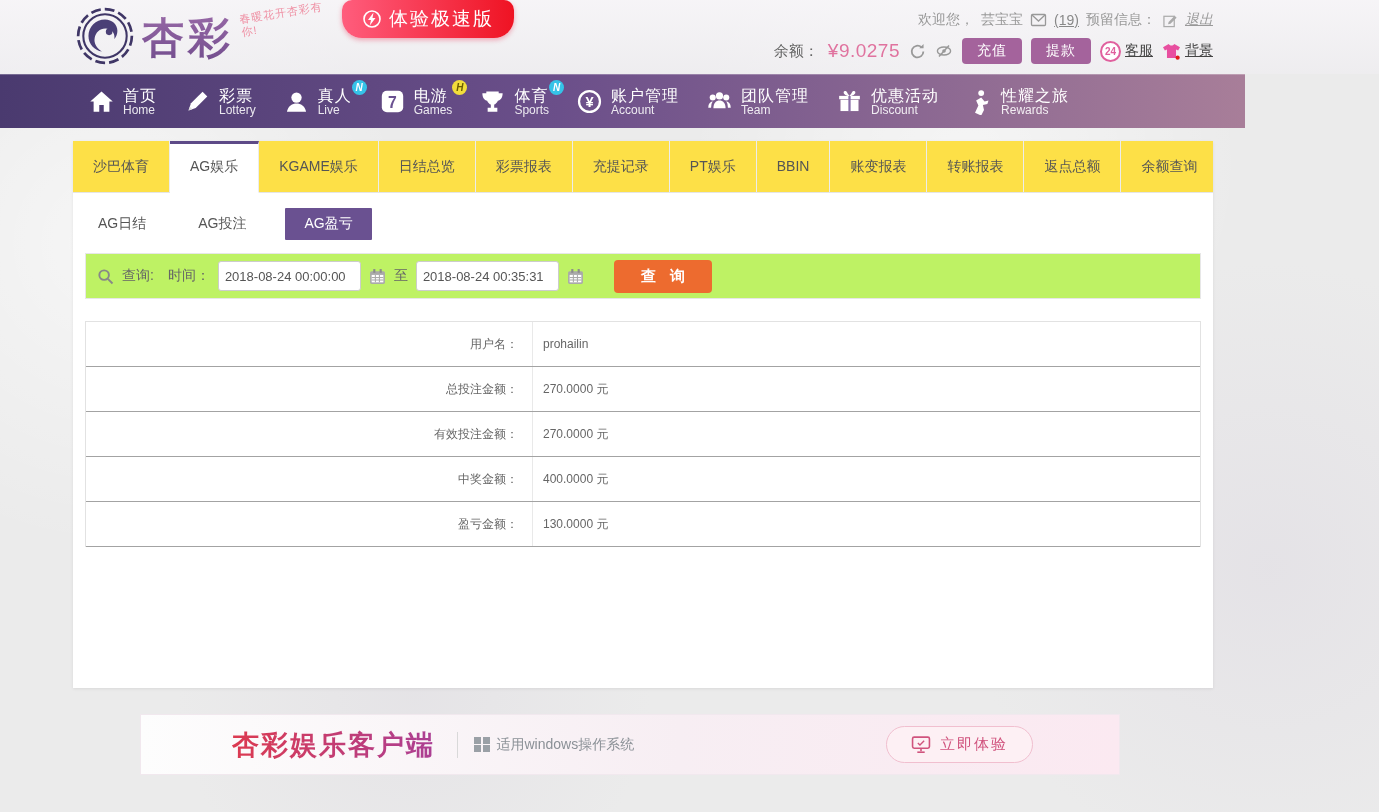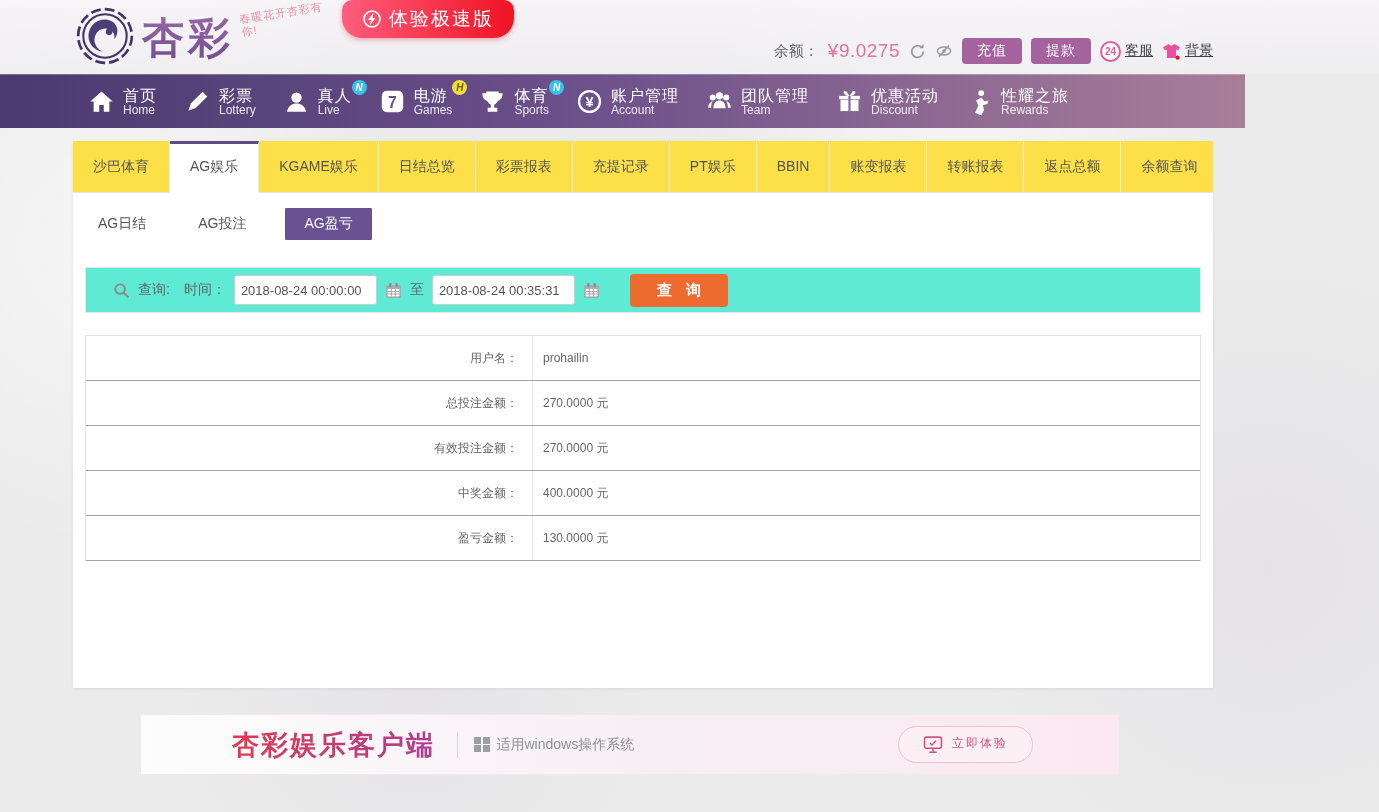--- a/index.html
+++ b/index.html
@@ -69,22 +69,22 @@
     background:#fff; box-shadow:0 1px 3px rgba(0,0,0,.08); }
   .tabs { display:flex; height:52px; background:#fde047; border-bottom:1px solid #e5e5e5; }
   .tab { padding:0 20px; line-height:51px; font-size:14px; color:#555;
     border-right:1px solid #ececec; cursor:pointer; white-space:nowrap; }
   .tab.active { background:#fff; border-top:3px solid #5d4a87; line-height:45px;
     margin-bottom:-1px; border-bottom:1px solid #fff; }
   .subtabs { display:flex; gap:26px; margin:15px 12px 0; align-items:center; }
   .subtab { font-size:14px; color:#555; padding:7px 13px; cursor:pointer; }
   .subtab.active { background:#6a5191; color:#fff; padding:7px 19px; border-radius:1px; }
 
-  .searchbar { margin:27px 12px 0; height:46px; background:#5eead4;
-    border:1px solid #e7e7e7; display:flex; align-items:center; gap:8px; padding:0 27px;
+  .searchbar { margin:13px 12px 0; height:46px; background:#bef264;
+    border:1px solid #e7e7e7; display:flex; align-items:center; gap:8px; padding:0 11px;
     font-size:14px; color:#666; }
   .date-input { width:143px; height:30px; border:1px solid #ccc; border-radius:3px;
     font-size:13px; color:#555; padding:0 6px; background:#fff;
     font-family:"Liberation Sans","DejaVu Sans",sans-serif; }
   .cal-icon { width:17px; height:17px; display:block; cursor:pointer; }
   .search-btn { margin-left:22px; background:#ed6b2f; color:#fff; border:none;
     border-radius:4px; font-size:15px; font-weight:bold; letter-spacing:5px;
     padding:7px 22px 7px 27px; cursor:pointer; }
 
   .report { margin:22px 12px 0; border:1px solid #e2e2e2; border-bottom:none; }
@@ -98,23 +98,23 @@
     background:linear-gradient(90deg,#fdfdfd 0%, #f7eef3 55%, #fbe9f1 100%);
     border:1px solid #f1e8ee; display:flex; align-items:center; }
   .banner-title { margin-left:91px; font-size:27px; font-weight:bold; letter-spacing:2px;
     background:linear-gradient(90deg,#dc3a50,#ab3f94);
     -webkit-background-clip:text; background-clip:text; color:transparent; }
   .banner-div { width:1px; height:26px; background:#d9d9d9; margin:0 16px 0 22px; }
   .win-icon { display:grid; grid-template-columns:7px 7px; grid-template-rows:7px 7px;
     gap:1.5px; margin-right:7px; }
   .win-icon span { background:#9aa0a6; }
   .os-note { font-size:14px; color:#8a9096; }
-  .try-btn { margin-left:auto; margin-right:86px; display:flex; align-items:flex-start; gap:9px;
+  .try-btn { margin-left:auto; margin-right:86px; display:flex; align-items:center; gap:9px;
     background:#fdf0f4; border:1px solid #f1bfcf; border-radius:19px; padding:8px 24px;
-    color:#d0537d; font-size:12px; letter-spacing:2px; cursor:pointer; }
+    color:#d0537d; font-size:15px; letter-spacing:2px; cursor:pointer; }
 </style>
 </head>
 <body>
 
 <div class="bg-pattern"></div>
 
 <div class="topbar">
 
   <svg class="logo-mark" viewBox="0 0 60 60">
     <circle cx="30" cy="30" r="26" fill="none" stroke="#3f3666" stroke-width="2.6" stroke-dasharray="9.5 4"></circle>
@@ -127,20 +127,35 @@
   <div class="logo-slogan">春暖花开杏彩有你!</div>
 
   <div class="speed-badge">
     <svg width="20" height="20" viewBox="0 0 20 20">
       <circle cx="10" cy="10" r="8" stroke="#fff" fill="none" stroke-width="1.6"></circle>
       <path d="M11.5 3.5L6 11h3l-1.2 5.5L13.5 9h-3z" fill="#fff"></path>
     </svg>
     <span>体验极速版</span>
   </div>
 
+  <div class="welcome-row">
+    <span>欢迎您，</span>
+    <span>芸宝宝</span>
+    <svg width="17" height="14" viewBox="0 0 16 14">
+      <rect x="1" y="1.5" width="14" height="11" rx="1" stroke="#999" fill="none" stroke-width="1.3"></rect>
+      <path d="M1.5 2L8 8l6.5-6" stroke="#999" fill="none" stroke-width="1.3"></path>
+    </svg>
+    <span class="msg-count">(19)</span>
+    <span>预留信息：</span>
+    <svg width="15" height="15" viewBox="0 0 16 16">
+      <rect x="1" y="3.5" width="11" height="11" stroke="#aaa" fill="none" stroke-width="1.3"></rect>
+      <path d="M6 9.5l6.5-6.5 2 2-6.5 6.5-2.6.6z" fill="#aaa"></path>
+    </svg>
+    <span class="logout">退出</span>
+  </div>
 
   <div class="balance-row">
     <span>余额：</span>
     <span class="balance-value">¥9.0275</span>
     <svg width="17" height="17" viewBox="0 0 16 16">
       <path d="M13.5 8a5.5 5.5 0 11-1.8-4" stroke="#999" fill="none" stroke-width="1.7"></path>
       <path d="M13.7 1v4h-4z" fill="#999"></path>
     </svg>
     <svg width="18" height="16" viewBox="0 0 16 16">
       <ellipse cx="8" cy="8" rx="6.6" ry="4" stroke="#999" fill="none" stroke-width="1.4"></ellipse>

